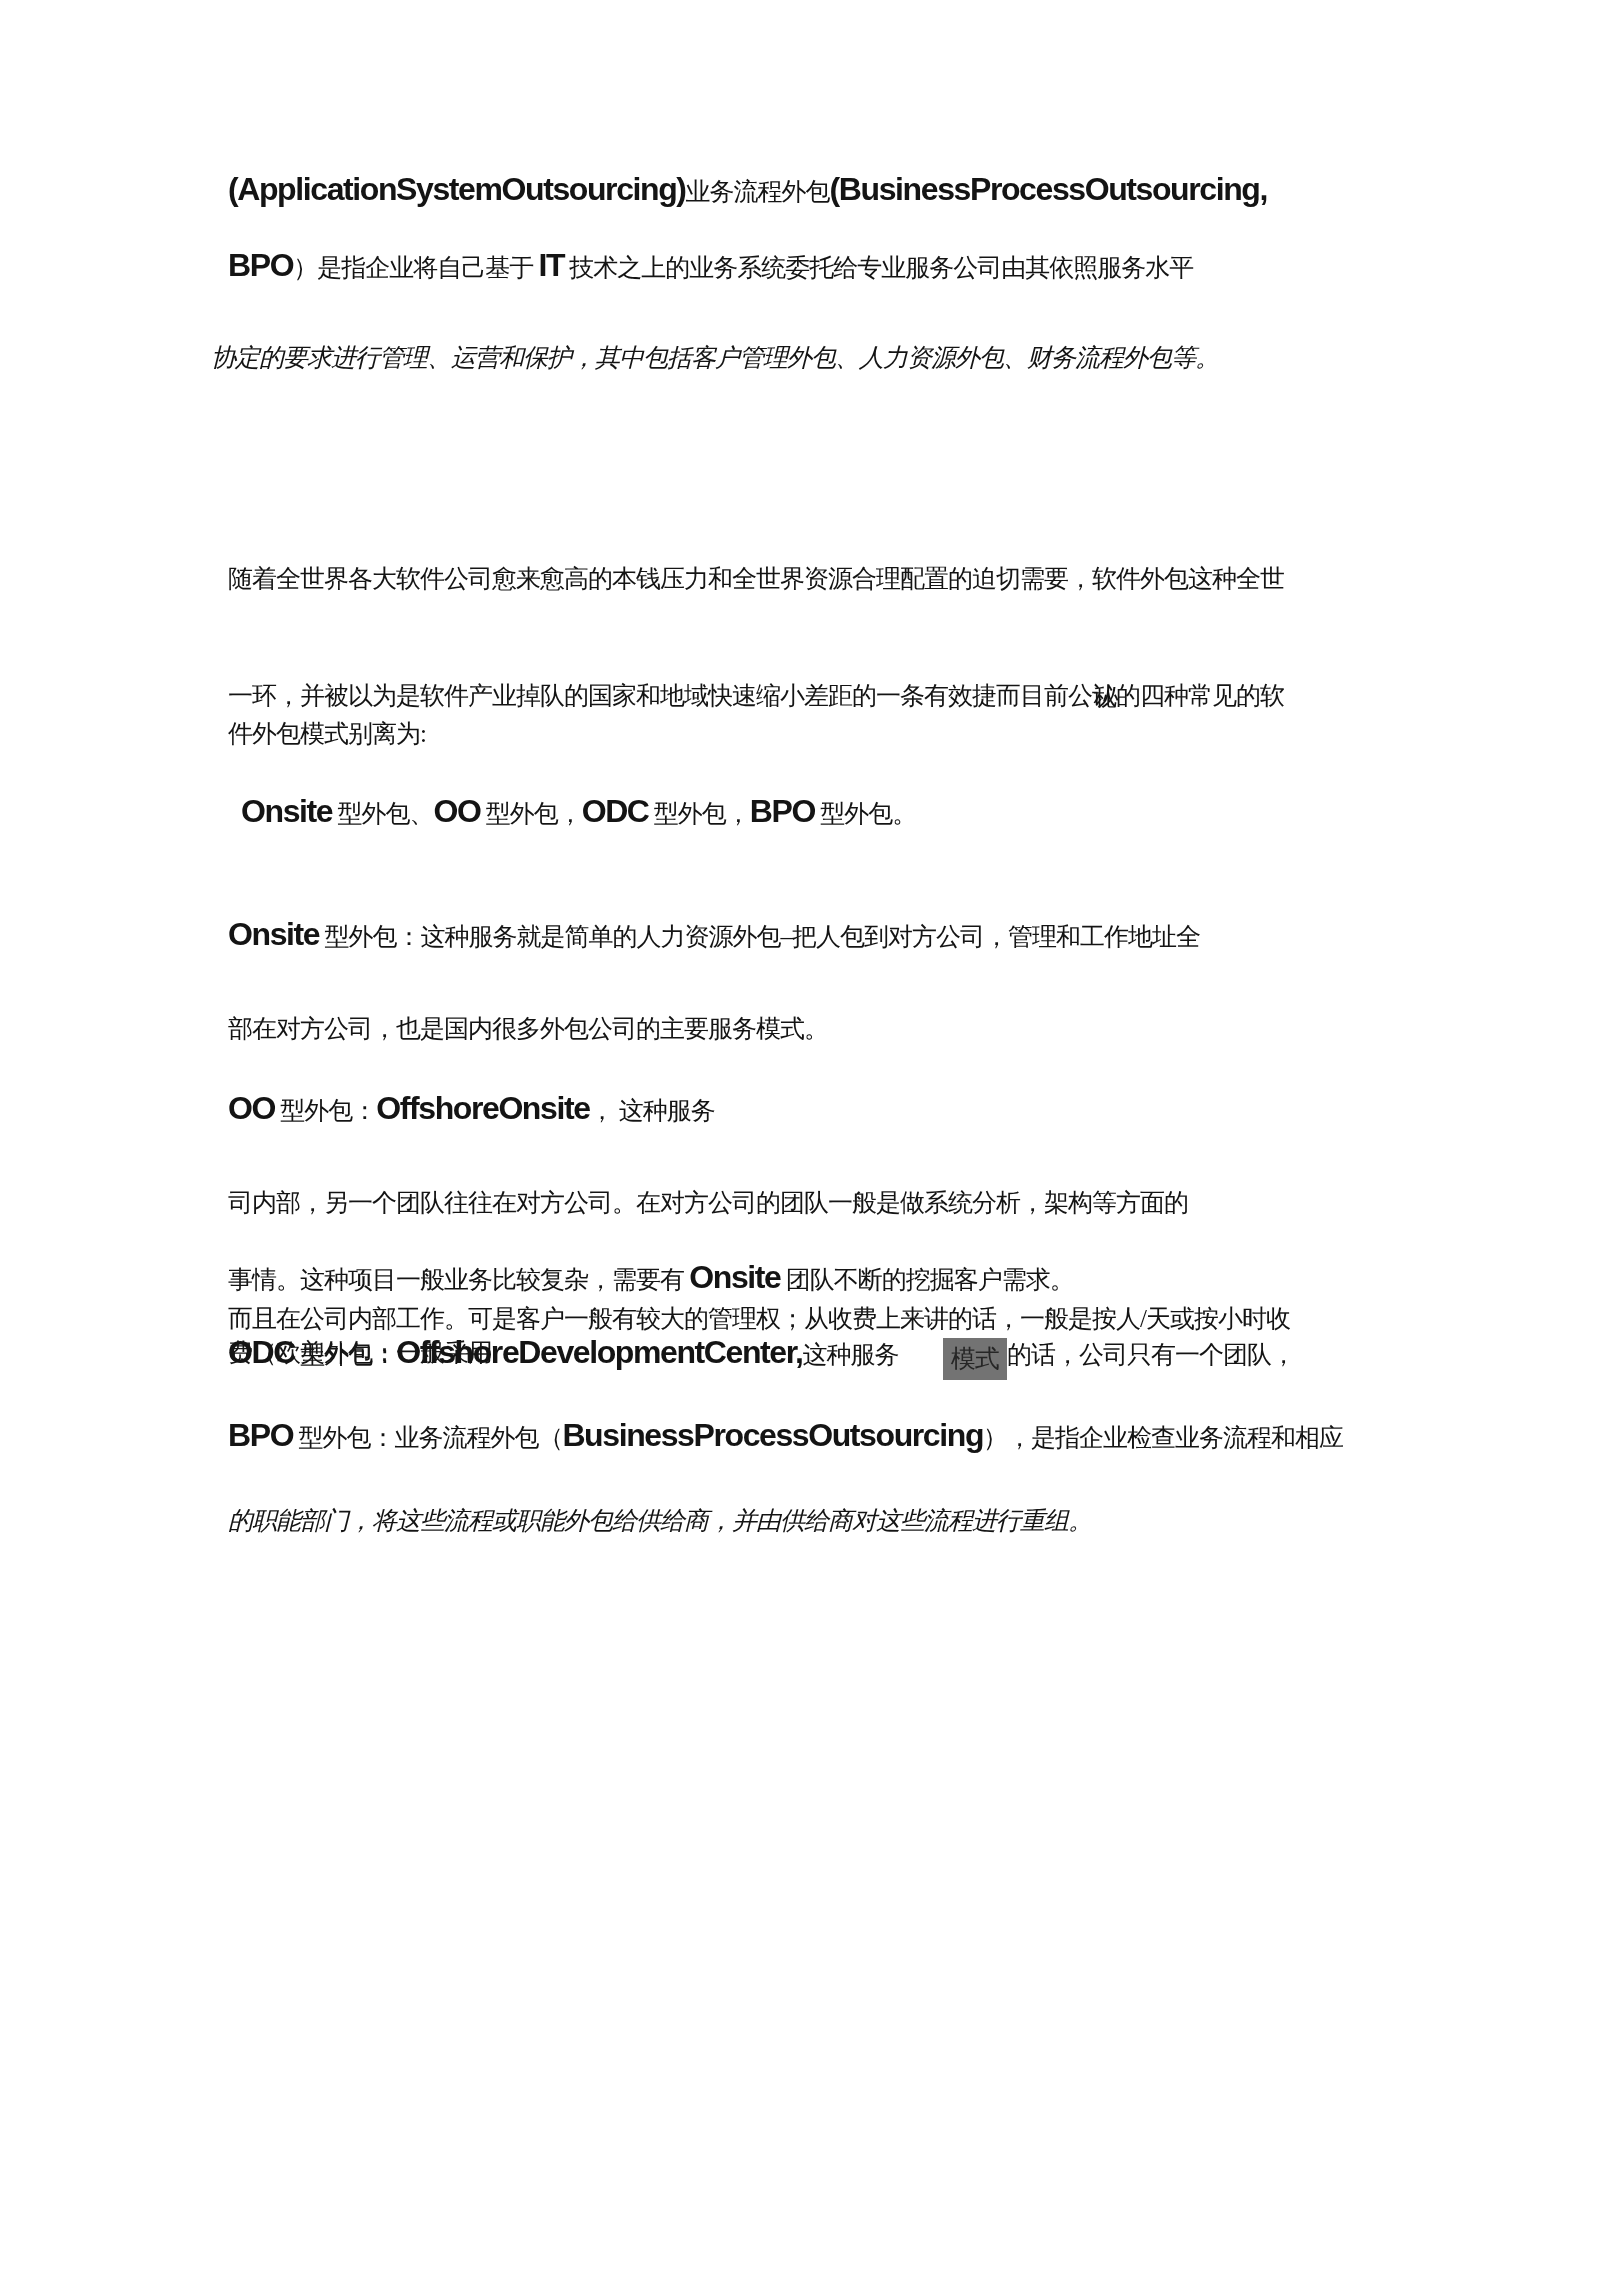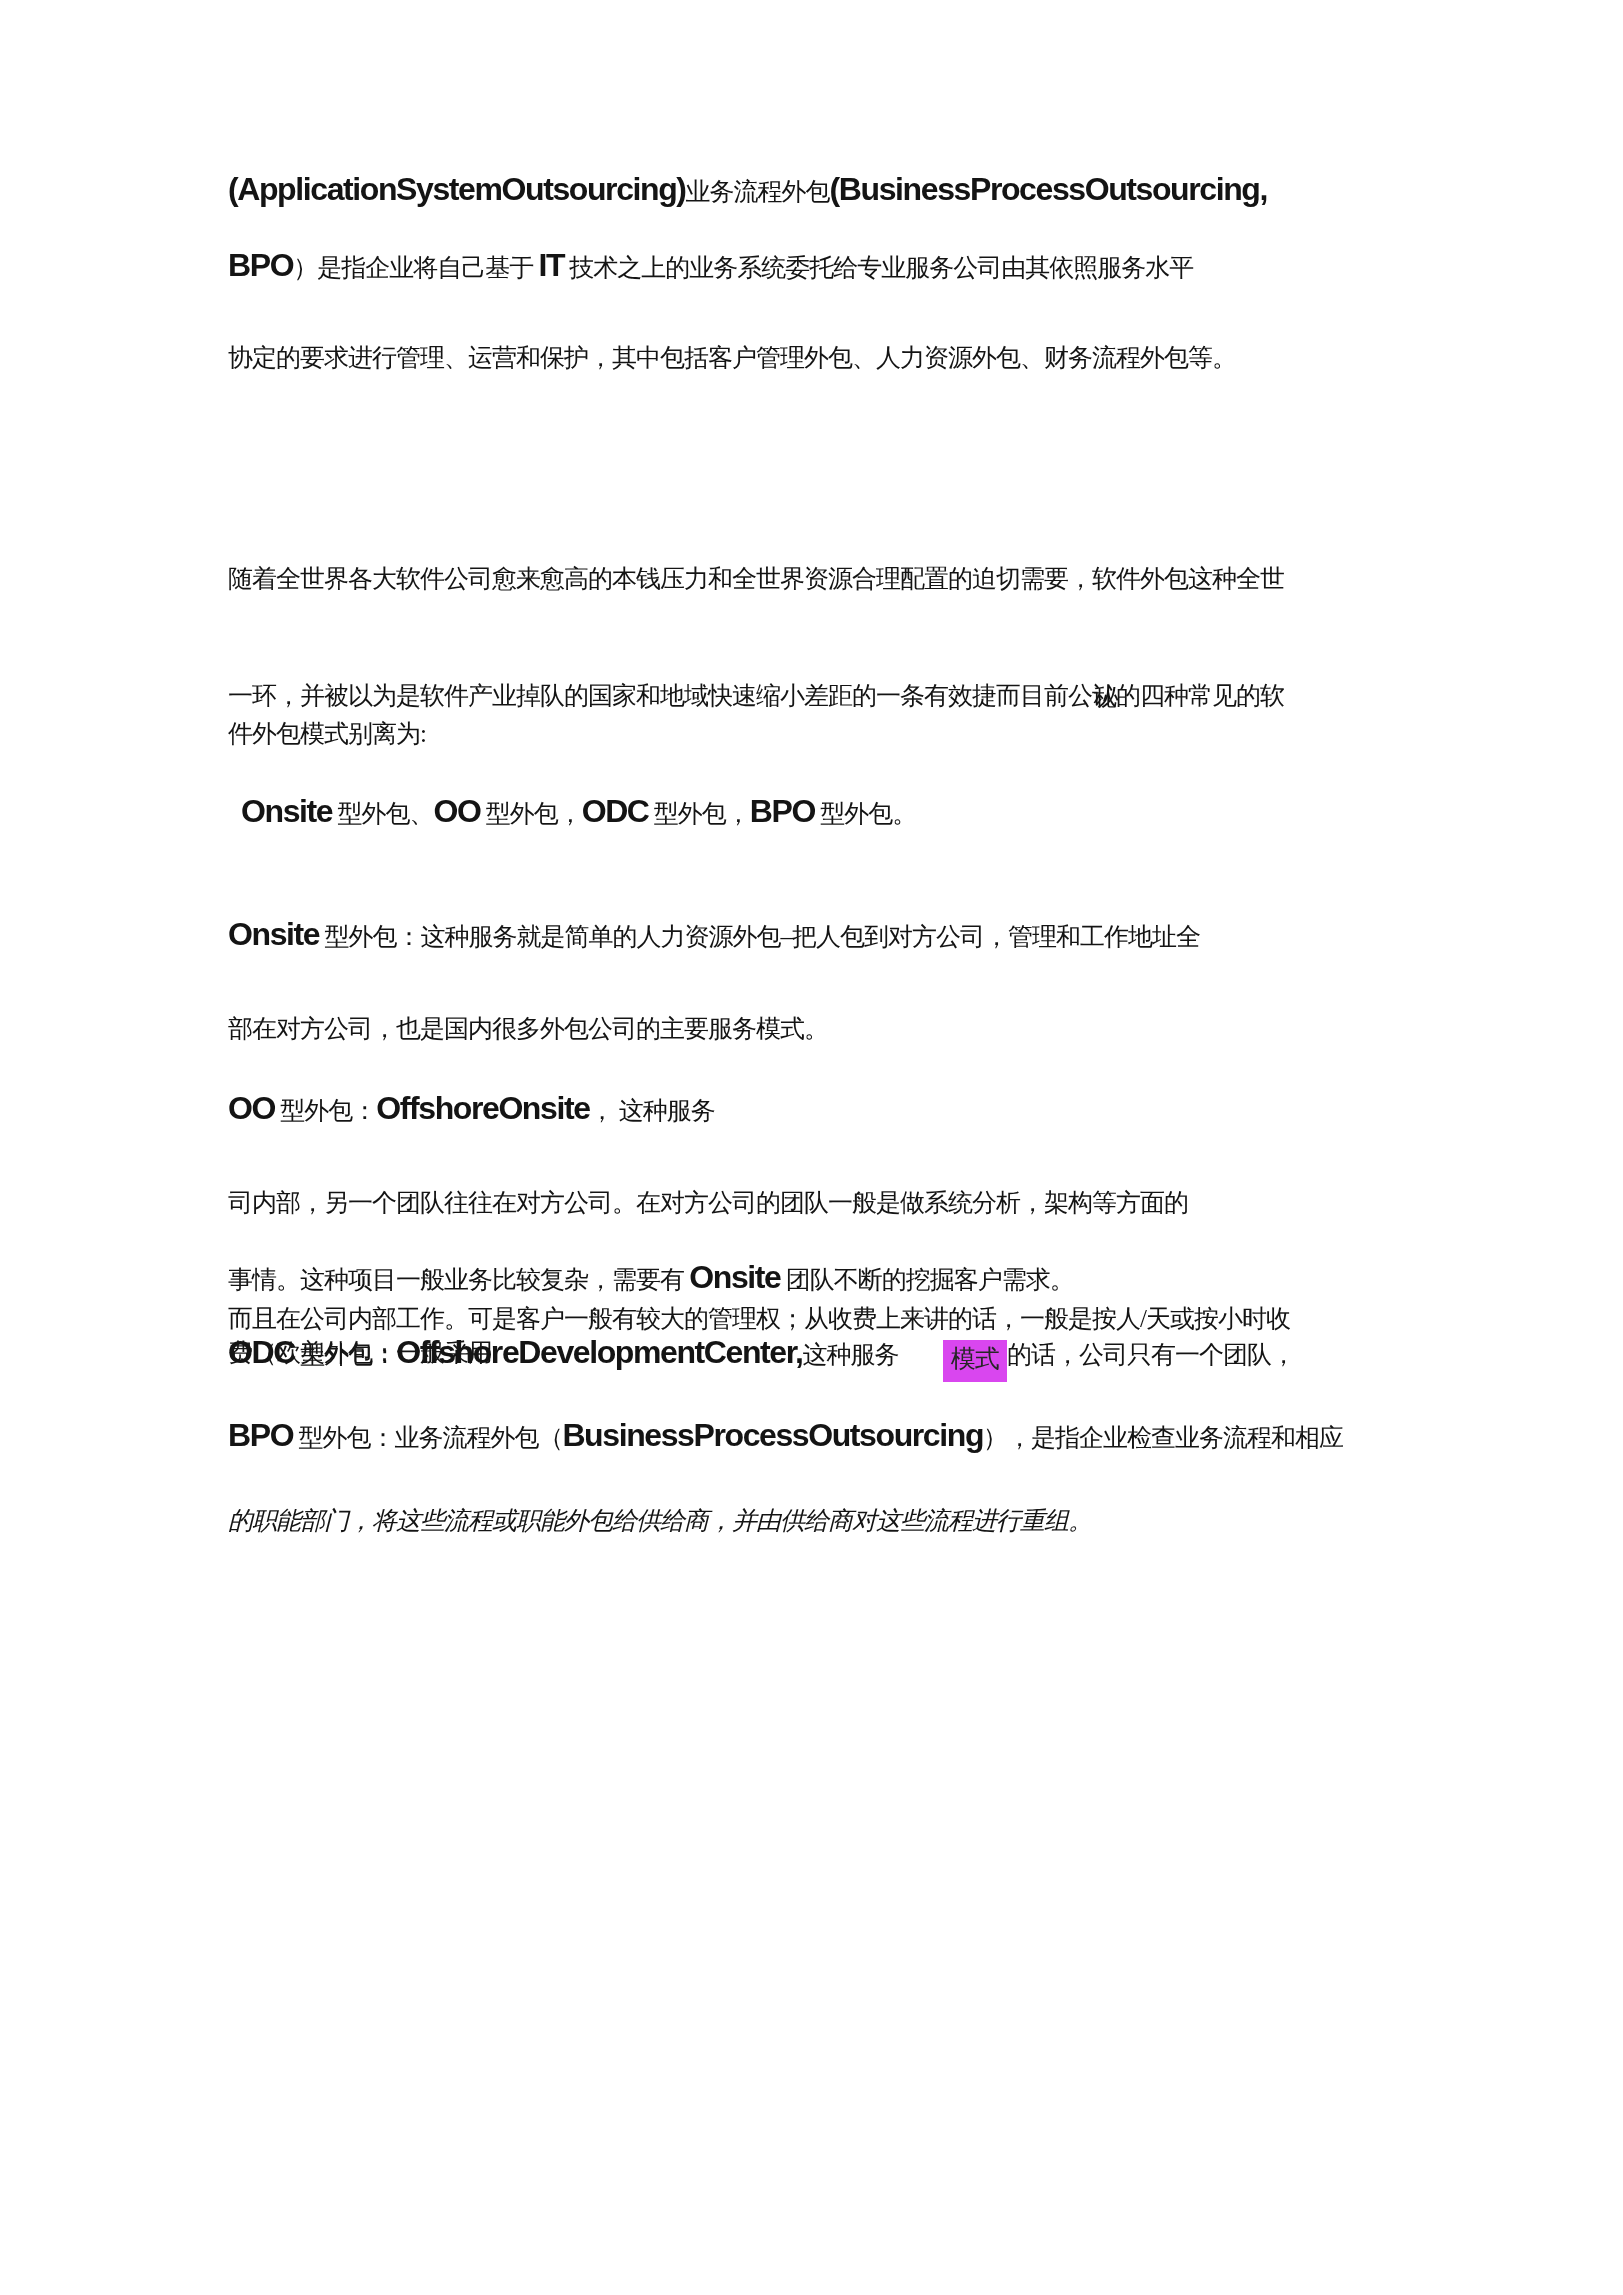--- a/index.html
+++ b/index.html
@@ -24,24 +24,24 @@
     font-weight:400;
   }
   .seg-latin{
     font-family:"Liberation Sans","DejaVu Sans",sans-serif;
     font-size:32px;
     font-weight:700;
     letter-spacing:-1.4px;
   }
   .seg-redacted{
     display:inline-block;
-    font-family:Liberation Mono, monospace;
+    font-family:Liberation Serif, serif;
     font-size:25px;
     letter-spacing:-1px;
-    background:#d946ef;
+    background:#737373;
     color:#262626;
     padding:2.7px 8.2px 4.1px 8.2px;
     margin-left:44px;
     vertical-align:-4.1px;
   }
   .seg-overstrike{
     position:relative;
     display:inline-block;
     font-family:"Liberation Serif","DejaVu Serif",serif;
     font-size:25px;
@@ -52,21 +52,21 @@
     left:1.4px;
     top:0.7px;
   }
 </style>
 </head>
 <body>
 
 <div id="page" style="width: 1512px; height: 2295px; background: rgb(255, 255, 255);">
     <div class="line" style="top: 172px; left: 228px;"><span class="seg-latin">(ApplicationSystemOutsourcing)</span><span class="seg-cjk">业务流程外包</span><span class="seg-latin">(BusinessProcessOutsourcing,</span></div>
     <div class="line" style="top: 248px; left: 228px;"><span class="seg-latin">BPO</span><span class="seg-cjk">）是指企业将自己基于 </span><span class="seg-latin">IT</span><span class="seg-cjk"> 技术之上的业务系统委托给专业服务公司由其依照服务水平</span></div>
-    <div class="line" style="top: 340px; left: 228px;"><span class="seg-cjk">协定的要求进行管理、运营和保护，其中包括客户管理外包、人力资源外包、财务流程外包等。</span></div>
+    <div class="line" style="top: 340px; left: 211px; font-style: italic;"><span class="seg-cjk">协定的要求进行管理、运营和保护，其中包括客户管理外包、人力资源外包、财务流程外包等。</span></div>
     <div class="line" style="top: 561px; left: 228px;"><span class="seg-cjk">随着全世界各大软件公司愈来愈高的本钱压力和全世界资源合理配置的迫切需要，软件外包这种全世</span></div>
     <div class="line" style="top: 678px; left: 228px;"><span class="seg-cjk">一环，并被以为是软件产业掉队的国家和地域快速缩小差距的一条有效捷而目前公</span><span class="seg-overstrike"><span>认</span><span class="over">秘</span></span><span class="seg-cjk">的四种常见的软</span></div>
     <div class="line" style="top: 716px; left: 228px;"><span class="seg-cjk">件外包模式别离为:</span></div>
     <div class="line" style="top: 794px; left: 228px; margin-left: 13px;"><span class="seg-latin">Onsite</span><span class="seg-cjk"> 型外包、</span><span class="seg-latin">OO</span><span class="seg-cjk"> 型外包，</span><span class="seg-latin">ODC</span><span class="seg-cjk"> 型外包，</span><span class="seg-latin">BPO</span><span class="seg-cjk"> 型外包。</span></div>
     <div class="line" style="top: 917px; left: 228px;"><span class="seg-latin">Onsite</span><span class="seg-cjk"> 型外包：这种服务就是简单的人力资源外包–把人包到对方公司，管理和工作地址全</span></div>
     <div class="line" style="top: 1011px; left: 228px;"><span class="seg-cjk">部在对方公司，也是国内很多外包公司的主要服务模式。</span></div>
     <div class="line" style="top: 1091px; left: 228px;"><span class="seg-latin">OO</span><span class="seg-cjk"> 型外包：</span><span class="seg-latin">OffshoreOnsite</span><span class="seg-cjk">， 这种服务</span></div>
     <div class="line" style="top: 1185px; left: 228px;"><span class="seg-cjk">司内部，另一个团队往往在对方公司。在对方公司的团队一般是做系统分析，架构等方面的</span></div>
     <div class="line" style="top: 1260px; left: 228px;"><span class="seg-cjk">事情。这种项目一般业务比较复杂，需要有 </span><span class="seg-latin">Onsite</span><span class="seg-cjk"> 团队不断的挖掘客户需求。</span></div>
     <div class="line" style="top: 1301px; left: 228px;"><span class="seg-cjk">而且在公司内部工作。可是客户一般有较大的管理权；从收费上来讲的话，一般是按人/天或按小时收</span></div>

